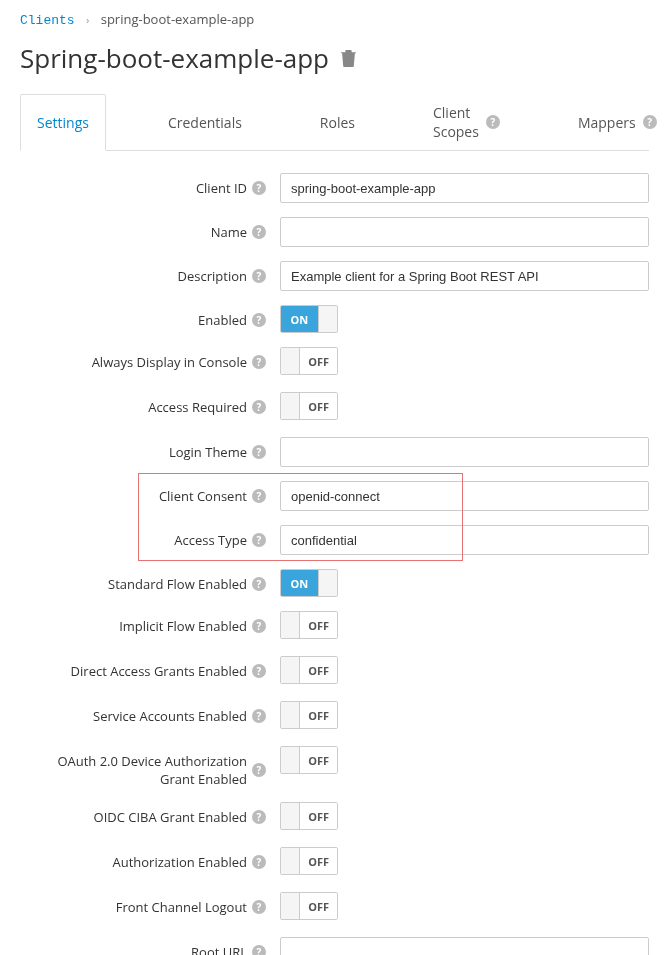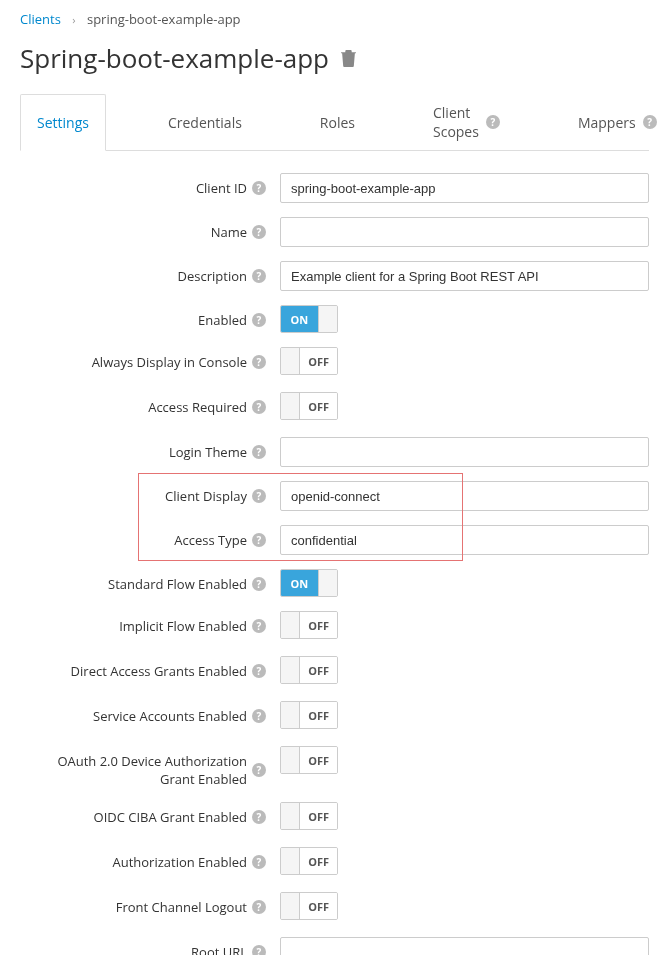--- a/index.html
+++ b/index.html
@@ -9,21 +9,21 @@
       color: #333;
       background: #fff;
       padding: 10px 20px 20px 20px;
       width: 669px;
     }
     
     .breadcrumb {
       font-size: 13px;
       margin-bottom: 12px;
     }
-    .breadcrumb a { color: #0088ce; text-decoration: none; }
+    .breadcrumb a { color: #0088ce; text-decoration: none; font-family: Liberation Mono, monospace; }
     .breadcrumb .sep { color: #999; margin: 0 8px; font-size: 11px; }
     .breadcrumb .current { color: #555; }
     
     .page-title-row { display: flex; align-items: center; margin-bottom: 18px; }
     h1.page-title { font-size: 26px; font-weight: 400; color: #333; margin-right: 12px; }
     .trash-icon { width: 15px; height: 17px; fill: #888; cursor: pointer; }
     
     .tabs {
       display: flex;
       border-bottom: 1px solid #ddd;
@@ -210,21 +210,21 @@
         <span>Login Theme</span>
         <span class="help-icon">?</span>
       </div>
       <div class="form-control-col">
         <div class="select-wrap"><input class="text-input" style=""></div>
       </div>
     </div>
     <div class="highlight-wrap">
       <div class="form-row">
         <div class="form-label">
-          <span>Client Display</span>
+          <span>Client Consent</span>
           <span class="help-icon">?</span>
         </div>
         <div class="form-control-col">
           <div class="select-wrap"><input class="text-input" value="openid-connect" style=""></div>
         </div>
       </div>
       <div class="form-row">
         <div class="form-label">
           <span>Access Type</span>
           <span class="help-icon">?</span>

